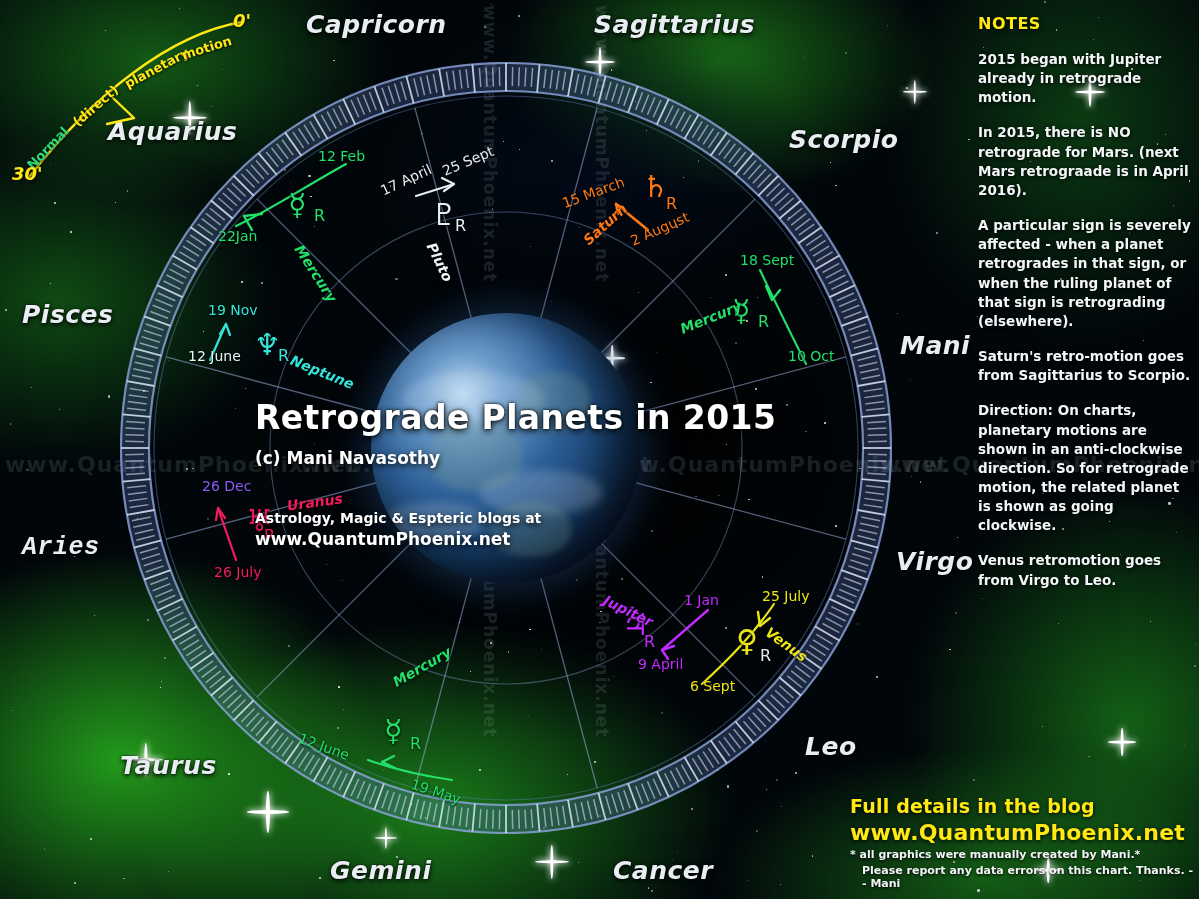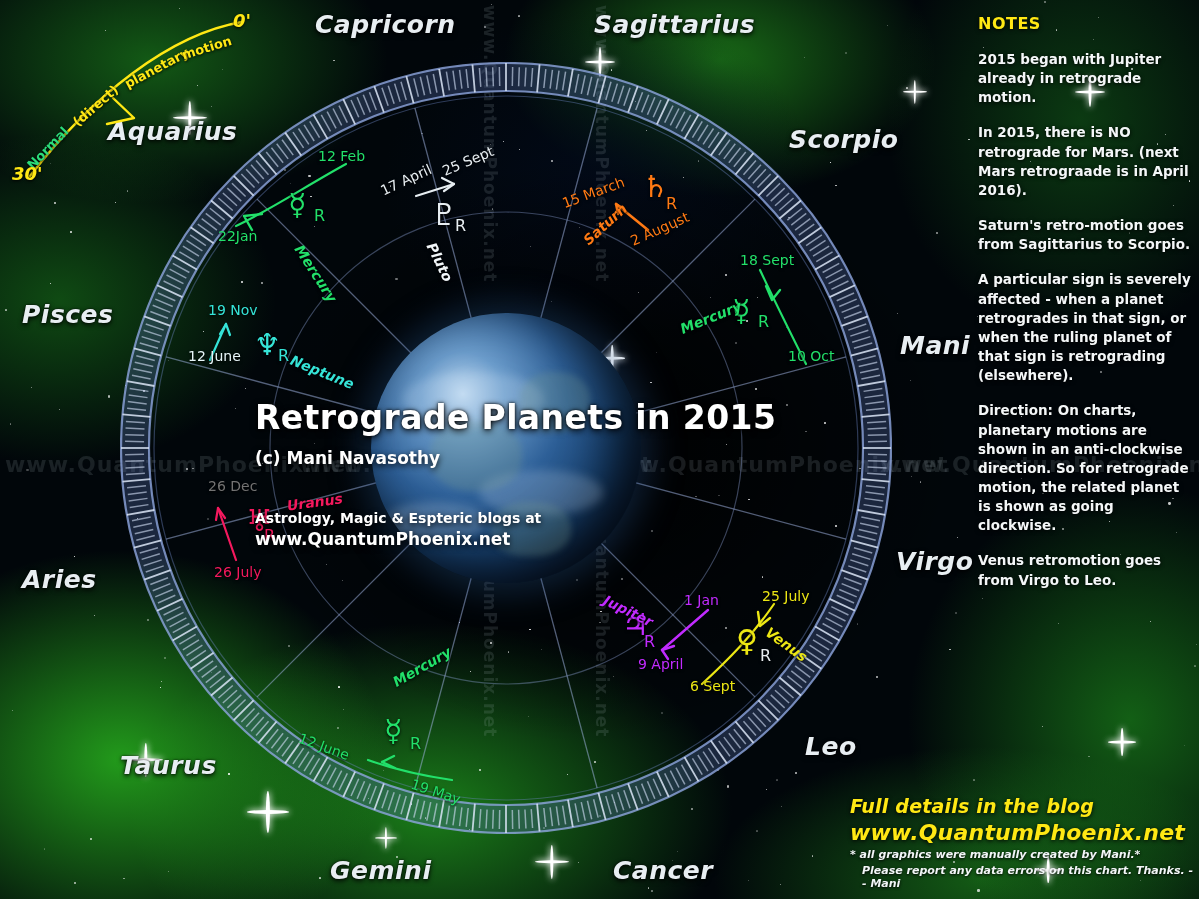--- a/index.html
+++ b/index.html
@@ -121,21 +121,21 @@
   #notes .hd{
     color:#ffe814;font-size:16px;font-weight:bold;letter-spacing:.5px;
     text-shadow:0 1px 4px #000;margin-bottom:17px;
   }
   #notes .para{
     color:#f4f7f8;font-size:13.5px;font-weight:bold;line-height:1.42;
     margin-bottom:16px;text-shadow:0 1px 4px #000;
   }
 
   
-  #footer{position:absolute;left:850px;top:795px;width:345px;font-style:italic;}
+  #footer{position:absolute;left:850px;top:795px;width:345px;}
   #footer .f1{
     color:#ffe814;font-size:19px;font-weight:bold;letter-spacing:.2px;
     text-shadow:0 1px 4px #000;
   }
   #footer .f2{
     color:#ffe814;font-size:22px;font-weight:bold;letter-spacing:.2px;
     margin-top:3px;text-shadow:0 1px 4px #000;
   }
   #footer .f3{
     color:#f2f6f7;font-size:11px;font-weight:bold;margin-top:3px;
@@ -810,30 +810,30 @@
     <div id="earth">
       <div class="cloud" style="left:12%;top:22%;width:52%;height:20%;"></div>
       <div class="cloud" style="left:40%;top:58%;width:46%;height:17%;"></div>
       <div class="cloud" style="left:5%;top:70%;width:38%;height:14%;"></div>
       <div class="land" style="left:22%;top:40%;width:34%;height:26%;"></div>
       <div class="land" style="left:55%;top:22%;width:26%;height:22%;"></div>
       <div class="land" style="left:44%;top:70%;width:30%;height:20%;"></div>
     </div>
   </div>
 
-  <div class="sign" style="left:315px;top:10px;text-align:right;">Capricorn</div>
+  <div class="sign" style="left:306px;top:10px;text-align:right;">Capricorn</div>
   <div class="sign" style="left:594px;top:10px;">Sagittarius</div>
   <div class="sign" style="left:789px;top:125px;">Scorpio</div>
   <div class="sign" style="left:900px;top:331px;">Mani</div>
   <div class="sign" style="left:896px;top:547px;">Virgo</div>
   <div class="sign" style="left:805px;top:732px;">Leo</div>
   <div class="sign" style="left:613px;top:856px;">Cancer</div>
   <div class="sign" style="left:330px;top:856px;">Gemini</div>
   <div class="sign" style="left:120px;top:751px;">Taurus</div>
-  <div class="sign" style="left:22px;top:565px;">Aries</div>
+  <div class="sign" style="left:22px;top:533px;font-family:Liberation Mono, monospace;">Aries</div>
   <div class="sign" style="left:22px;top:300px;">Pisces</div>
   <div class="sign" style="left:108px;top:117px;">Aquarius</div>
 
   <div id="legend">
     <svg width="300" height="210">
       <path d="M 242 22 C 170 34, 92 96, 30 176" fill="none" stroke="#ffe814" stroke-width="2.4" stroke-linecap="round"></path>
       <path d="M 134 118 L 113 98 M 134 118 L 107 124" fill="none" stroke="#ffe814" stroke-width="2.4" stroke-linecap="round"></path>
     </svg>
     <div class="lab" style="left:24px;top:162px;color:#2bdc7a;transform:rotate(-46deg);transform-origin:left top;">Normal</div>
     <div class="lab" style="left:70px;top:118px;color:#ffe814;transform:rotate(-41deg);transform-origin:left top;">(direct)</div>
@@ -901,21 +901,21 @@
     <div class="glyph" style="left:66px;top:28px;color:#35e4d8;">♆</div>
     <div class="rmark" style="left:90px;top:44px;color:#35e4d8;">R</div>
     <div class="pname" style="left:106px;top:50px;color:#35e4d8;transform:rotate(22deg);transform-origin:left top;">Neptune</div>
   </div>
 
   <div class="pl" style="left:190px;top:478px;width:170px;height:110px;">
     <svg width="170" height="110">
       <path d="M 46 82 L 28 30" fill="none" stroke="#f5195e" stroke-width="2.2" stroke-linecap="round"></path>
       <path d="M 28 30 L 26 42 M 28 30 L 35 40" fill="none" stroke="#f5195e" stroke-width="2.2" stroke-linecap="round"></path>
     </svg>
-    <div class="date" style="left:18px;top:0px;color:#737373;">26 Dec</div>
+    <div class="date" style="left:12px;top:0px;color:#8b5cf6;">26 Dec</div>
     <div class="date" style="left:24px;top:86px;color:#f5195e;">26 July</div>
     <div class="glyph" style="left:56px;top:28px;color:#f5195e;">♅</div>
     <div class="rmark" style="left:74px;top:48px;color:#f5195e;">R</div>
     <div class="pname" style="left:96px;top:20px;color:#f5195e;transform:rotate(-8deg);transform-origin:left top;">Uranus</div>
   </div>
 
   <div class="pl" style="left:302px;top:708px;width:190px;height:100px;">
     <svg width="190" height="100">
       <path d="M 66 52 C 94 62, 122 68, 150 72" fill="none" stroke="#22e06a" stroke-width="2.2" stroke-linecap="round"></path>
       <path d="M 80 54 L 92 48 M 80 54 L 93 60" fill="none" stroke="#22e06a" stroke-width="2.4" stroke-linecap="round"></path>
@@ -955,22 +955,22 @@
     <div class="t1">Retrograde Planets in 2015</div>
     <div class="t2">(c) Mani Navasothy</div>
     <div class="t3">Astrology, Magic &amp; Espteric blogs at</div>
     <div class="t4">www.QuantumPhoenix.net</div>
   </div>
 
   <div id="notes">
     <div class="hd">NOTES</div>
     <div class="para">2015 began with Jupiter already in retrograde motion.</div>
     <div class="para">In 2015, there is NO retrograde for Mars. (next Mars retrograade is in April 2016).</div>
+    <div class="para">A particular sign is severely affected - when a planet retrogrades in that sign, or when the ruling planet of that sign is retrograding (elsewhere).</div>
     <div class="para">Saturn's retro-motion goes from Sagittarius to Scorpio.</div>
-    <div class="para">A particular sign is severely affected - when a planet retrogrades in that sign, or when the ruling planet of that sign is retrograding (elsewhere).</div>
     <div class="para">Direction: On charts, planetary motions are shown in an anti-clockwise direction. So for retrograde motion, the related planet is shown as going clockwise.</div>
     <div class="para">Venus retromotion goes from Virgo to Leo.</div>
   </div>
 
   <div id="footer">
     <div class="f1">Full details in the blog</div>
     <div class="f2">www.QuantumPhoenix.net</div>
     <div class="f3">* all  graphics were manually created by Mani.*</div>
     <div class="f4">Please report any data errors on this chart. Thanks.  -- Mani</div>
   </div>

